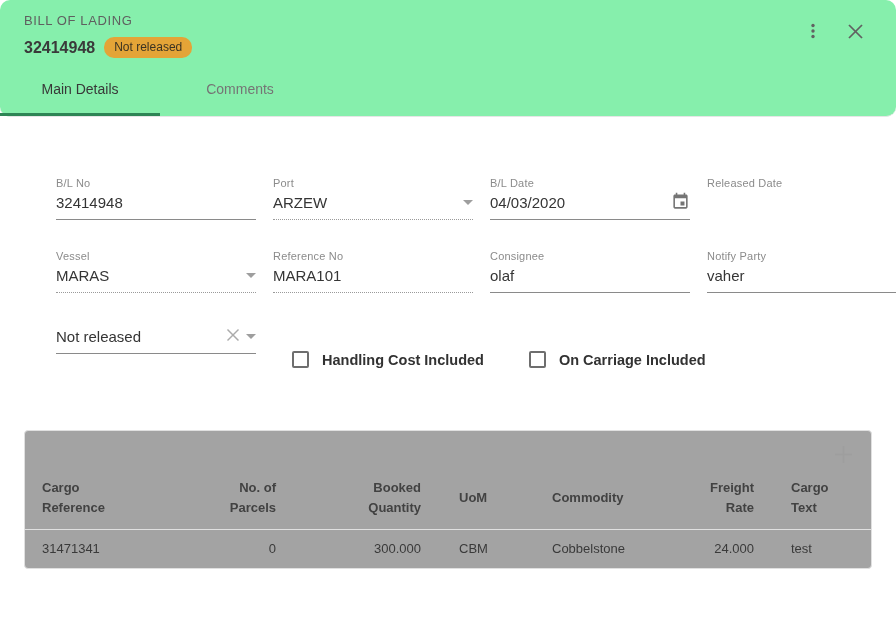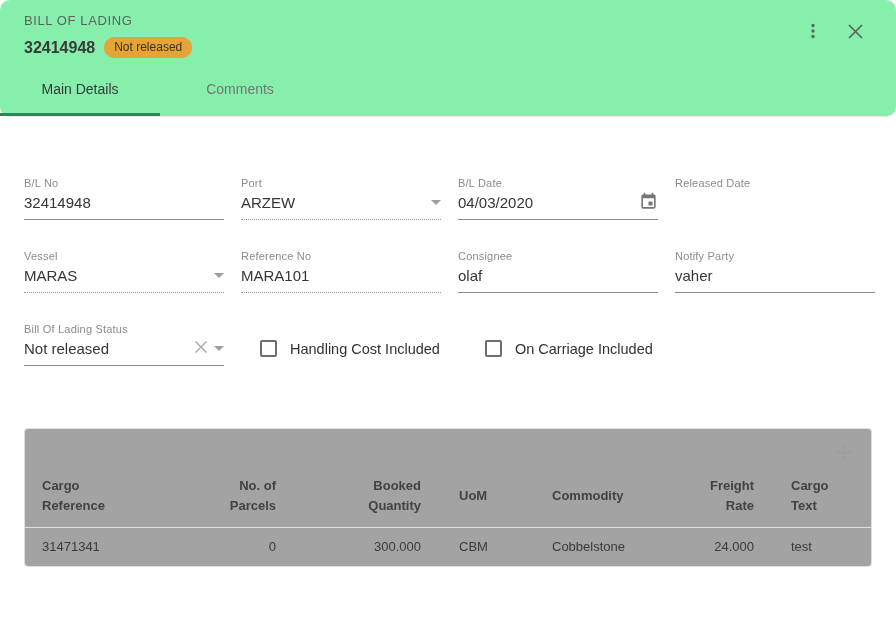--- a/index.html
+++ b/index.html
@@ -33,42 +33,42 @@
     color: #757575; cursor: pointer;
     border-bottom: 3px solid transparent;
   }
   .tab.active { color: #383838; border-bottom-color: #2e8555; }
 
   
   .form { padding: 60px 22px 0 24px; }
   .form-row { display: grid; grid-template-columns: repeat(4, 200px); column-gap: 17px; margin-bottom: 30px; }
   .form-row3 { display: flex; align-items: flex-start; margin-bottom: 0; }
 
-  .field { width: 200px; }
+  .field { width: 200px; margin-left: 32px; }
   .field-label { font-size: 11px; color: #8b8b8b; letter-spacing: 0.2px; }
   .field-control {
     display: flex; align-items: center;
     height: 31px; border-bottom: 1px solid #8a8a8a;
   }
   .field.dotted .field-control { border-bottom: 1px dotted #9a9a9a; gap: 36px; }
   .field-control input {
     flex: 1; min-width: 0; border: none; outline: none; background: transparent;
     font-family: inherit; font-size: 15px; color: #353535; padding: 0 0 4px;
   }
   .field-control input::placeholder { color: #b8b8b8; }
   .select-value { flex: 1; font-size: 15px; color: #353535; padding-bottom: 4px; }
   .caret {
     width: 0; height: 0; margin-left: 6px; margin-bottom: 4px;
     border-left: 5px solid transparent; border-right: 5px solid transparent;
     border-top: 5px solid #9e9e9e; cursor: pointer; flex-shrink: 0;
   }
   .cal-btn, .clear-btn { background: none; border: none; padding: 0; margin: 0 0 3px 6px; cursor: pointer; display: flex; flex-shrink: 0; }
 
   
-  .checkbox-item { display: flex; align-items: center; margin-top: 17px; cursor: pointer; }
+  .checkbox-item { display: flex; align-items: center; margin-top: 28px; cursor: pointer; font-weight: bold; }
   .checkbox-item.first { margin-left: 19px; }
   .checkbox-item.second { margin-left: 28px; }
   .checkbox-box {
     width: 17px; height: 17px; border: 2px solid #6e6e6e;
     border-radius: 2px; background: #fff; flex-shrink: 0;
   }
   .checkbox-label { font-size: 14.5px; color: #323232; margin-left: 13px; }
 
   
   .card { margin: 62px 24px 0; border: 1px solid #e0e0e0; border-radius: 4px; background: #a3a3a3; }
@@ -183,21 +183,20 @@
     <div class="field">
       <div class="field-label">Notify Party</div>
       <div class="field-control">
         <input type="text" value="vaher" style="">
       </div>
     </div>
   </div>
 
   <div class="form-row form-row3">
     <div class="field">
-      <div class="field-label">Bill Of Lading Status</div>
       <div class="field-control">
         <span class="select-value">Not released</span>
         <button class="clear-btn">
           <span>
             <svg width="14" height="14" viewBox="0 0 14 14">
                 <g stroke="#ababab" stroke-width="1.5">
                   <line x1="1.5" y1="1.5" x2="12.5" y2="12.5"></line>
                   <line x1="12.5" y1="1.5" x2="1.5" y2="12.5"></line>
                 </g>
               </svg>

